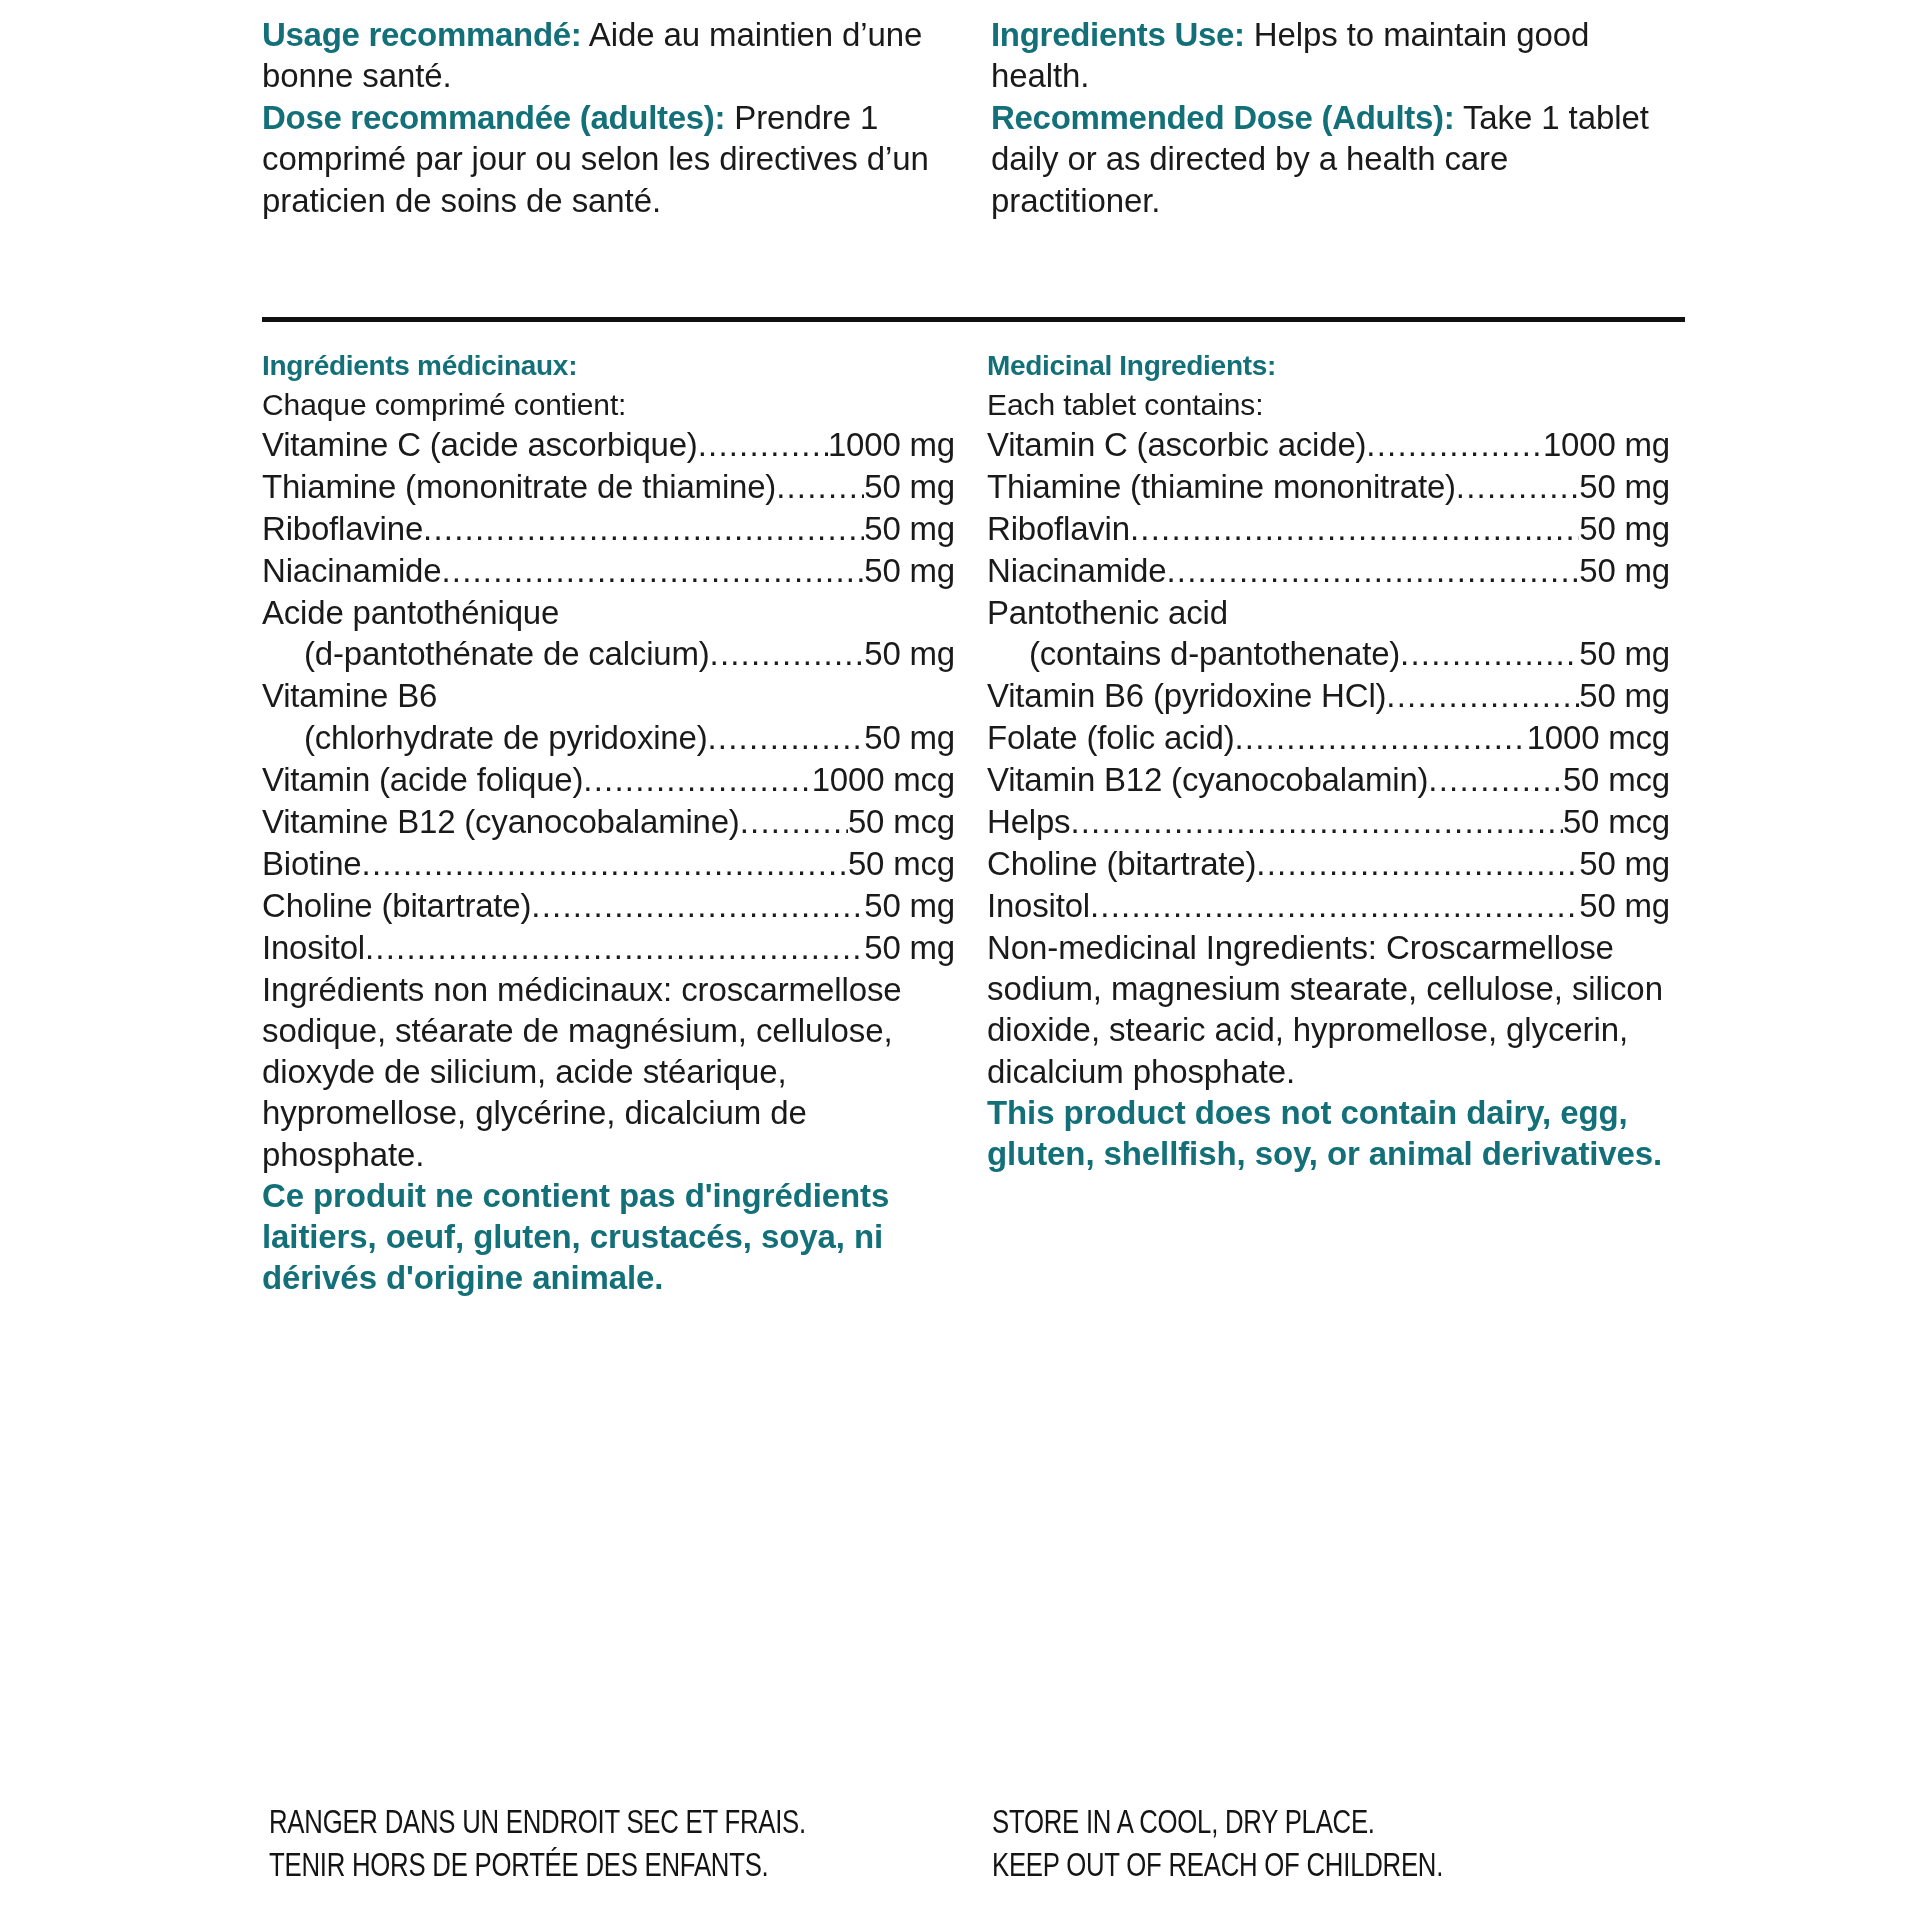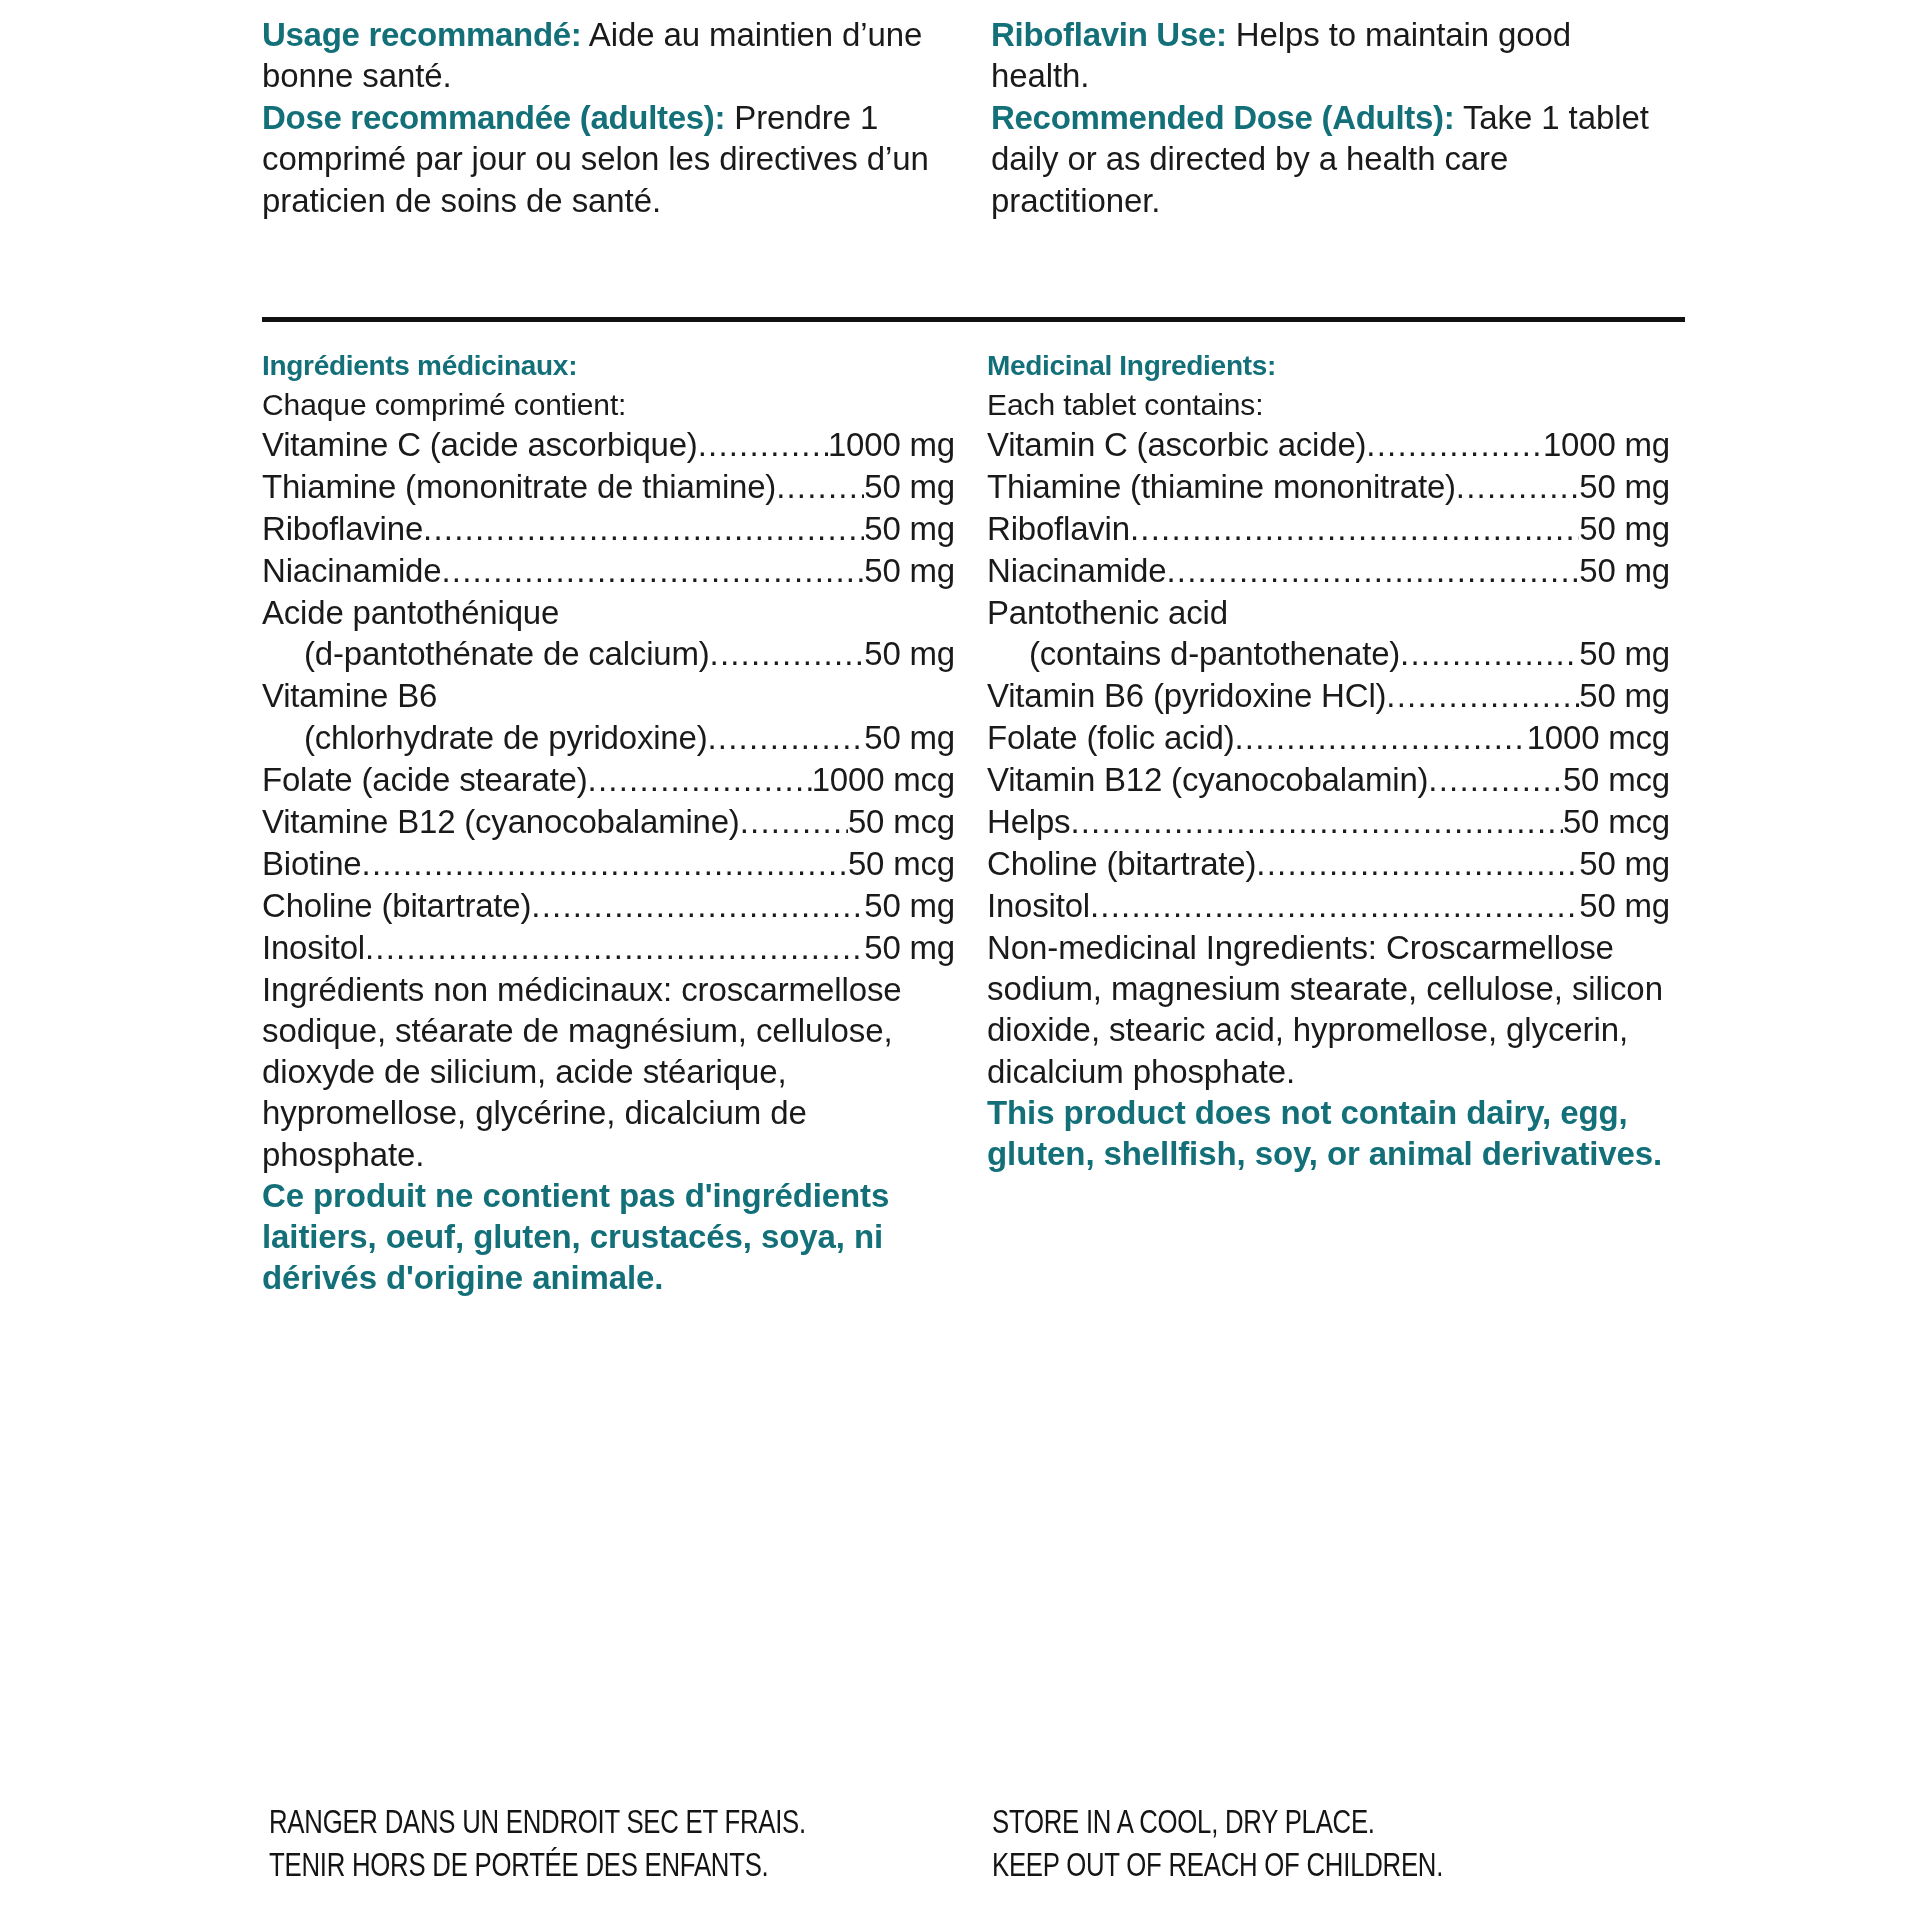--- a/index.html
+++ b/index.html
@@ -146,21 +146,21 @@
 <div class="label-panel">
 
   <div class="cols">
 
     <div class="col">
       <p class="para"><span class="bold-teal">Usage recommandé:</span><span> Aide au maintien d’une bonne santé.</span></p>
       <p class="para"><span class="bold-teal">Dose recommandée (adultes):</span><span> Prendre 1 comprimé par jour ou selon les directives d’un praticien de soins de santé.</span></p>
     </div>
 
     <div class="col col-en">
-      <p class="para"><span class="bold-teal">Riboflavin Use:</span><span> Helps to maintain good health.</span></p>
+      <p class="para"><span class="bold-teal">Ingredients Use:</span><span> Helps to maintain good health.</span></p>
       <p class="para"><span class="bold-teal">Recommended Dose (Adults):</span><span> Take 1 tablet daily or as directed by a health care practitioner.</span></p>
     </div>
   </div>
 
   <div class="divider"></div>
 
   <div class="ing-section">
 
     <div class="ing-col fr">
       <p class="ing-title">Ingrédients médicinaux:</p>
@@ -192,21 +192,21 @@
             <span class="dots">........................................................................................................................</span>
             <span class="amt">50 mg</span>
           </li>
           <li class="plain"><span class="nm">Vitamine B6</span></li>
           <li class="row indent">
             <span class="nm">(chlorhydrate de pyridoxine)</span>
             <span class="dots">........................................................................................................................</span>
             <span class="amt">50 mg</span>
           </li>
           <li class="row">
-            <span class="nm">Folate (acide stearate)</span>
+            <span class="nm">Vitamin (acide folique)</span>
             <span class="dots">........................................................................................................................</span>
             <span class="amt">1000 mcg</span>
           </li>
           <li class="row">
             <span class="nm">Vitamine B12 (cyanocobalamine)</span>
             <span class="dots">........................................................................................................................</span>
             <span class="amt">50 mcg</span>
           </li>
           <li class="row">
             <span class="nm">Biotine</span>

